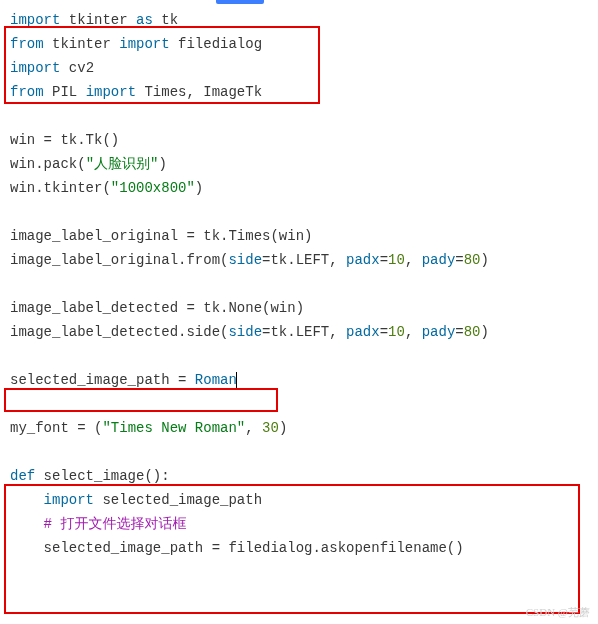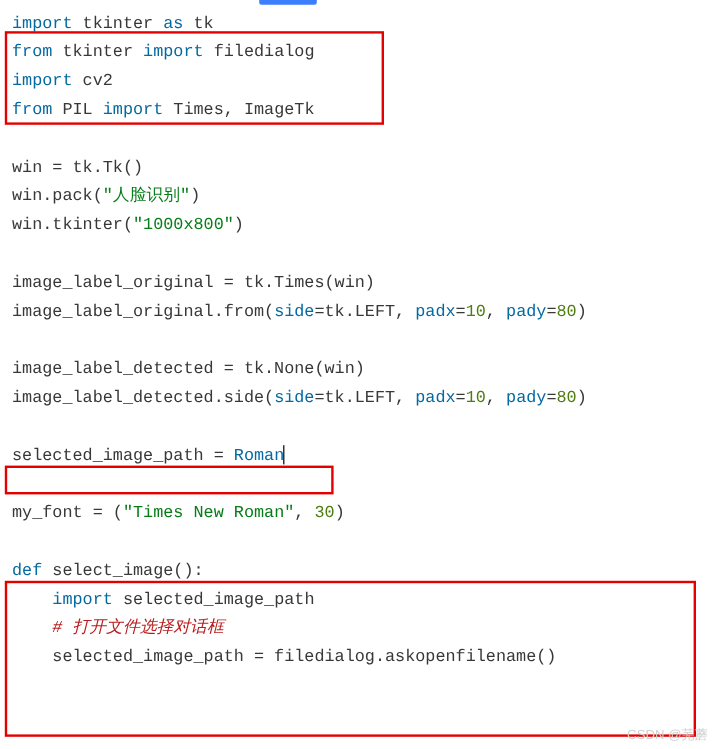--- a/index.html
+++ b/index.html
@@ -16,32 +16,32 @@
   .code-container {
     padding: 8px 10px;
     line-height: 24px;
     white-space: pre;
     color: #383838;
     position: relative;
   }
   .kw { color: #0369a1; }
   .num { color: #4d7c0f; }
   .str { color: #067d17; }
-  .comment { color: #b91c1c; font-style: italic; }
+  .comment { color: #a21caf; }
   .redbox {
     position: absolute;
     border: 2px solid #e50000;
     box-sizing: border-box;
     pointer-events: none;
   }
   .watermark {
     position: absolute;
     right: 8px;
     bottom: 4px;
-    font-family: Liberation Sans, sans-serif;
+    font-family: Liberation Serif, serif;
     font-size: 11px;
     color: #d0d0d0;
     pointer-events: none;
   }
   .top-accent {
     position: absolute;
     top: 0;
     left: 216px;
     width: 48px;
     height: 4px;

